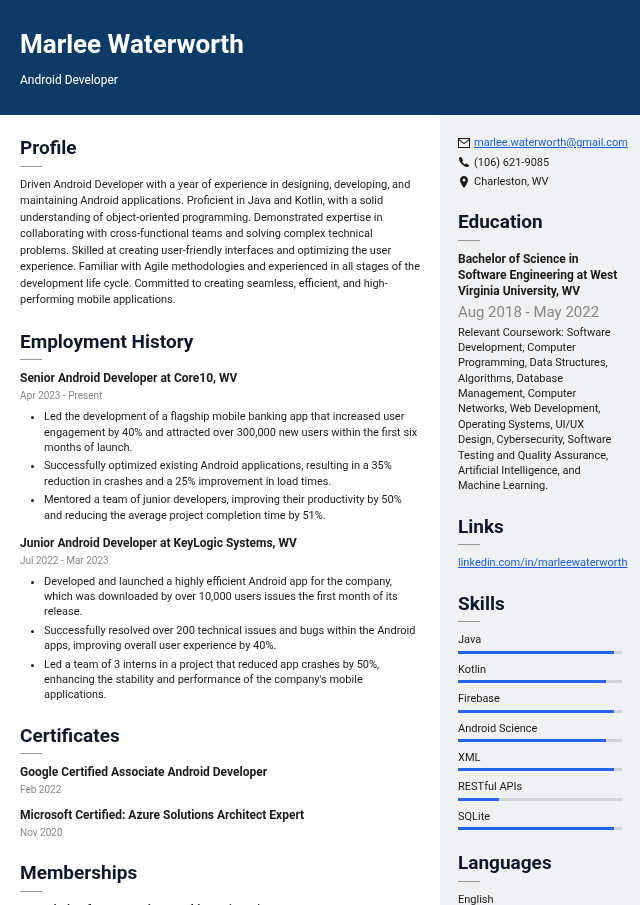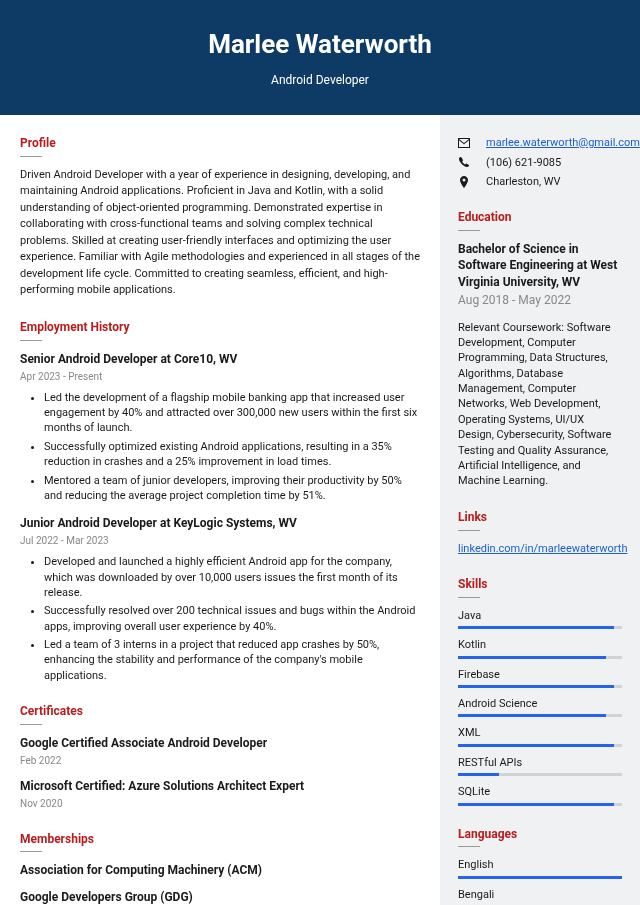--- a/index.html
+++ b/index.html
@@ -7,21 +7,21 @@
     font-family: -apple-system, BlinkMacSystemFont, "Segoe UI", Roboto, Helvetica, Arial, sans-serif;
     font-size: 11px;
     color: #1a1a1a;
     background: #fff;
     width: 640px;
     line-height: 1.4;
   }
   .header {
     background: #0d3b66;
     color: #fff;
-    text-align: center;
+    text-align: left;
     padding: 26px 20px 26px;
   }
   .header h1 {
     font-size: 26px;
     font-weight: 700;
     margin-bottom: 10px;
   }
   .header .subtitle {
     font-size: 12px;
   }
@@ -31,23 +31,23 @@
   .main {
     flex: 1;
     padding: 20px 20px 20px 20px;
   }
   .sidebar {
     width: 200px;
     background: #f0f1f3;
     padding: 20px 18px 20px 18px;
   }
   h2.section {
-    font-size: 12px;
-    font-weight: 700;
-    color: #b91c1c;
+    font-size: 19px;
+    font-weight: 700;
+    color: #0f172a;
     margin-bottom: 4px;
   }
   .underline {
     width: 22px;
     height: 1px;
     background: #999;
     margin-bottom: 10px;
   }
   .main p.profile {
     font-size: 11px;
@@ -87,44 +87,44 @@
     margin-bottom: 10px;
   }
   .member {
     font-size: 12px;
     font-weight: 700;
     margin-bottom: 10px;
   }
   .contact-row {
     display: flex;
     align-items: center;
-    gap: 16px;
+    gap: 4px;
     font-size: 11px;
     margin-bottom: 4px;
   }
   .contact-row .icon {
     width: 12px;
     text-align: center;
     flex-shrink: 0;
   }
   .contact-row a, .sidebar a {
     color: #1a5fd6;
     text-decoration: underline;
   }
   .sidebar .block { margin-bottom: 20px; }
   .edu-title {
     font-size: 12px;
     font-weight: 700;
     line-height: 1.35;
     margin-bottom: 2px;
   }
   .edu-date {
-    font-size: 12px;
+    font-size: 15px;
     color: #888;
-    margin-bottom: 11px;
+    margin-bottom: 2px;
   }
   .edu-desc {
     font-size: 11px;
     line-height: 1.4;
   }
   .skill {
     margin-bottom: 8px;
   }
   .skill-name {
     font-size: 11px;

